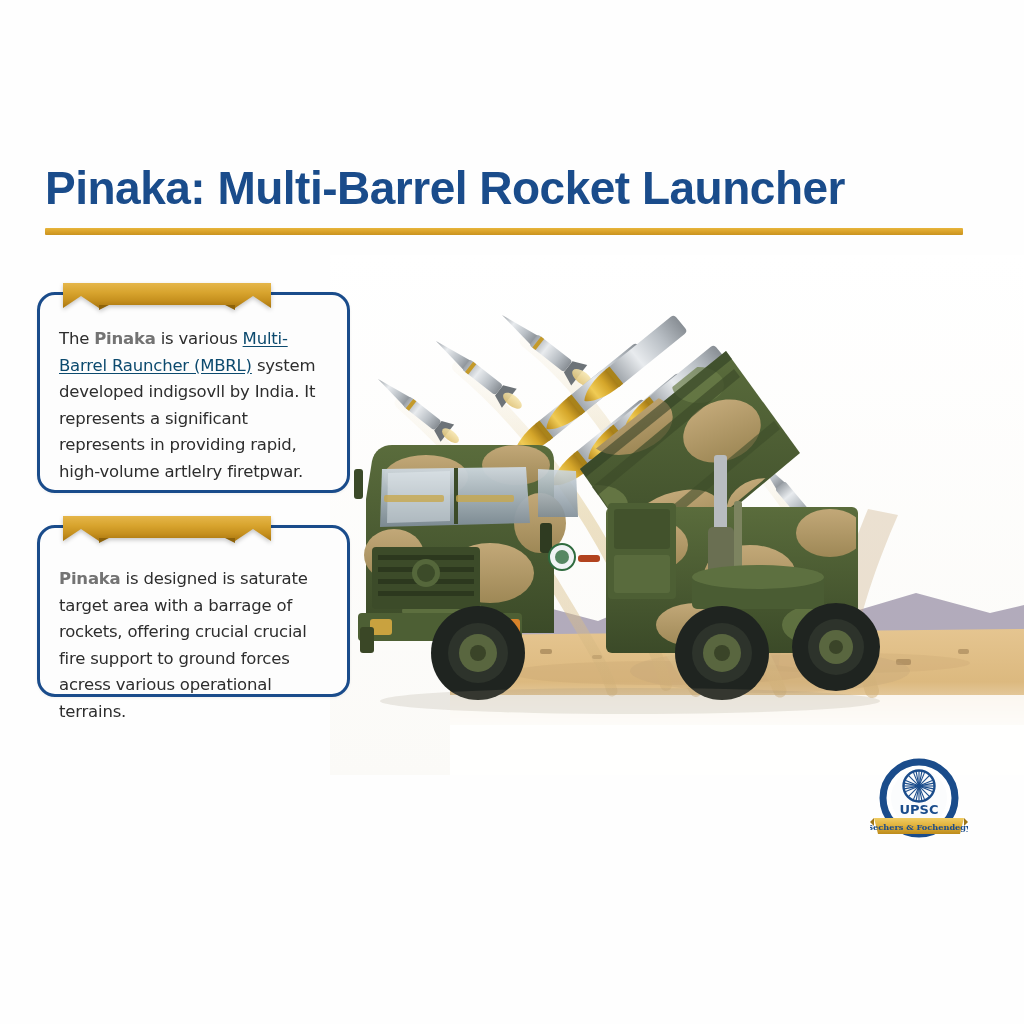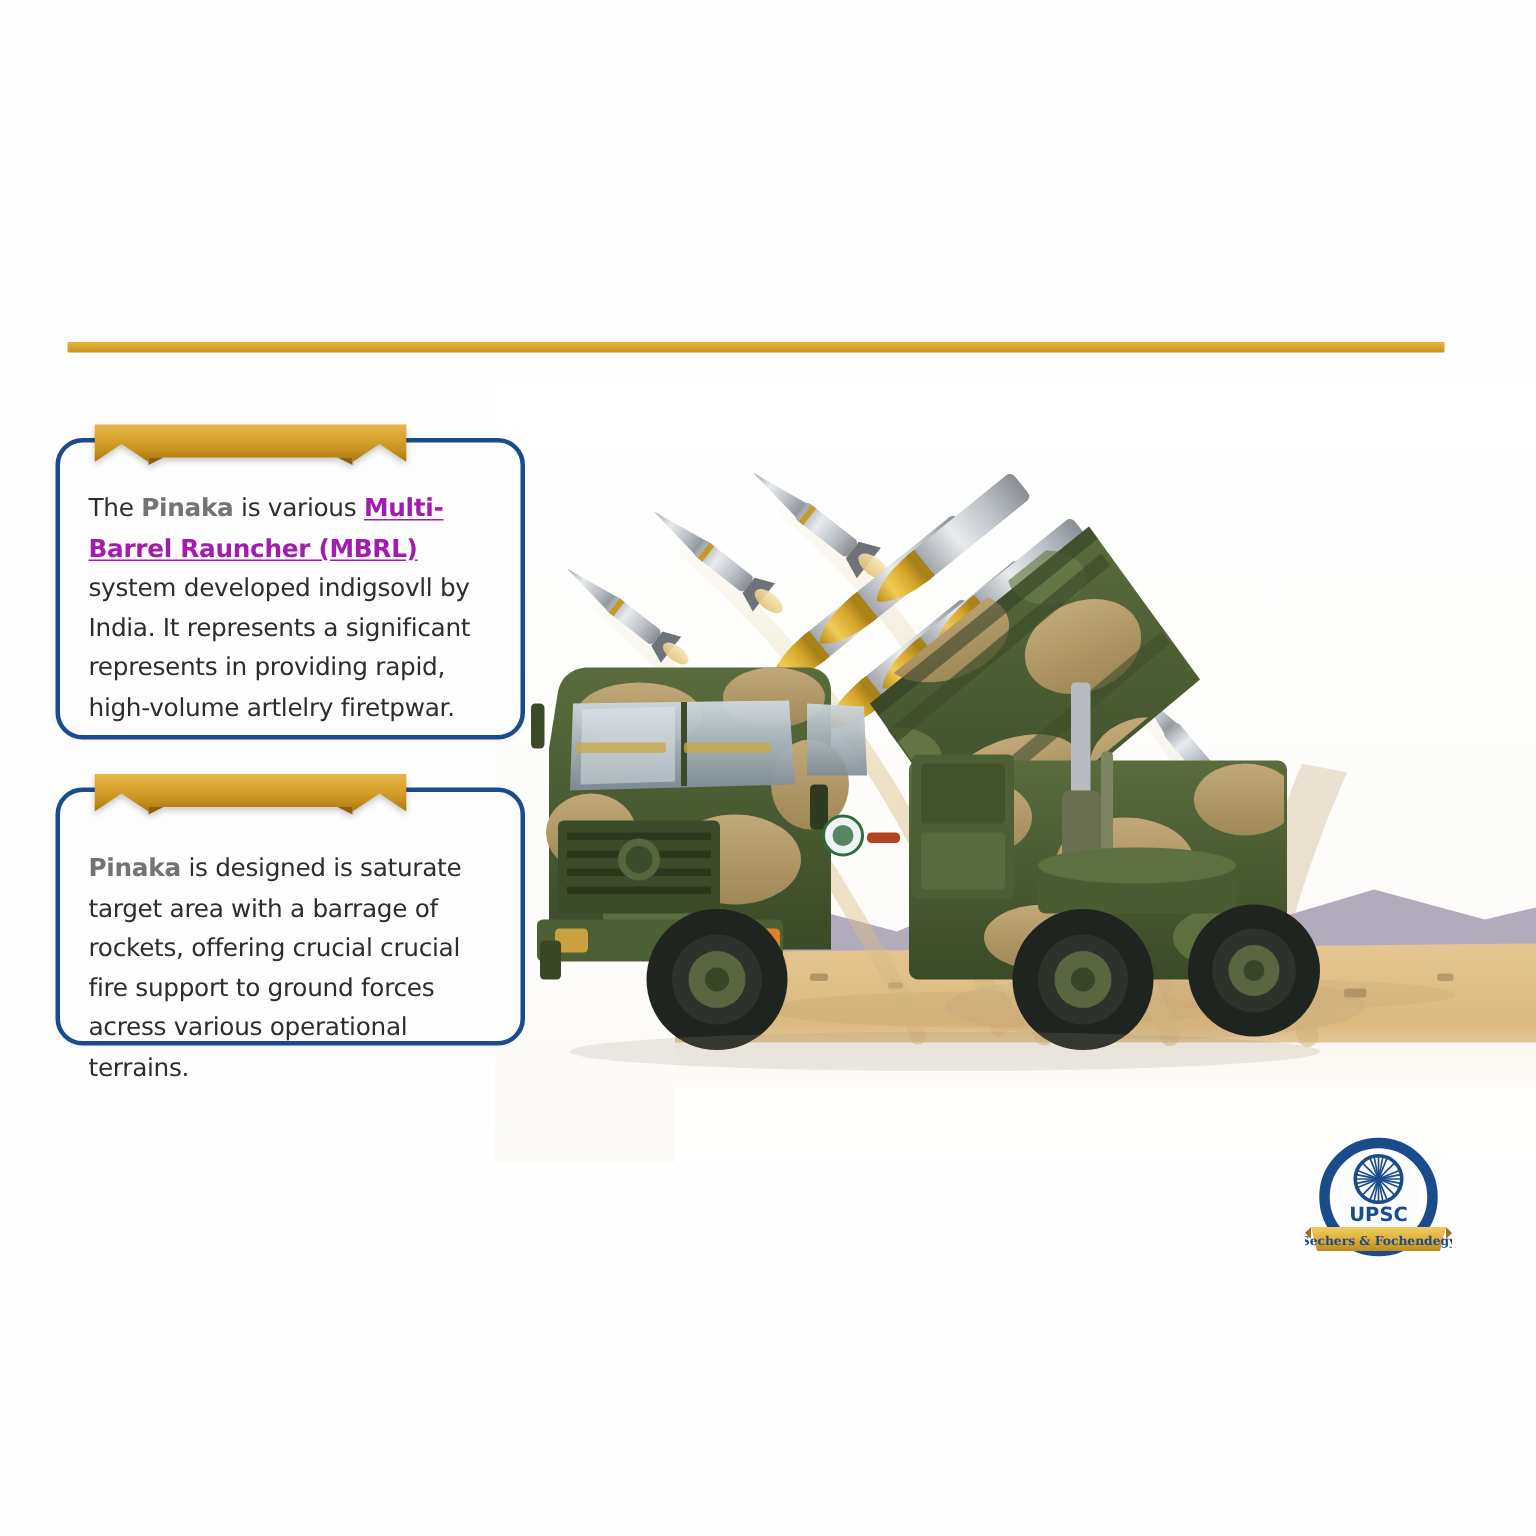--- a/index.html
+++ b/index.html
@@ -52,21 +52,21 @@
     left: 19px; right: 16px; top: 31px;
     font-size: 16.5px;
     line-height: 1.61;
     color: #2d2d2d;
     font-family: "DejaVu Sans", sans-serif;
     letter-spacing: -0.2px;
   }
   #card-2 .card-body { top: 26px; margin-top: 12px; }
   .kw { color: #737373; font-weight: 700; }
   .kw-link {
-    color: #a21caf; font-weight: 700;
+    color: #0c4a6e; font-weight: 400;
     text-decoration: underline;
     text-underline-offset: 2px;
   }
 
   
   .ribbon {
     position: absolute;
     width: 208px; height: 31px;
     z-index: 5;
     filter: drop-shadow(0 2px 2px rgba(0,0,0,0.22));
@@ -87,20 +87,21 @@
     position: absolute;
     left: 870px; top: 752px;
     width: 98px; height: 98px;
   }
 </style>
 </head>
 <body>
 
 <div class="page">
 
+  <div class="title">Pinaka: Multi-Barrel Rocket Launcher</div>
   <div class="title-rule"></div>
 
   <div class="art">
     <svg width="694" height="520" viewBox="0 0 694 520" xmlns="http://www.w3.org/2000/svg">
       <defs>
         <linearGradient id="sky" x1="0" y1="0" x2="0" y2="1">
           <stop offset="0%" stop-color="#ffffff"></stop>
           <stop offset="100%" stop-color="#fbfaf7"></stop>
         </linearGradient>
         <linearGradient id="sand" x1="0" y1="0" x2="0" y2="1">

